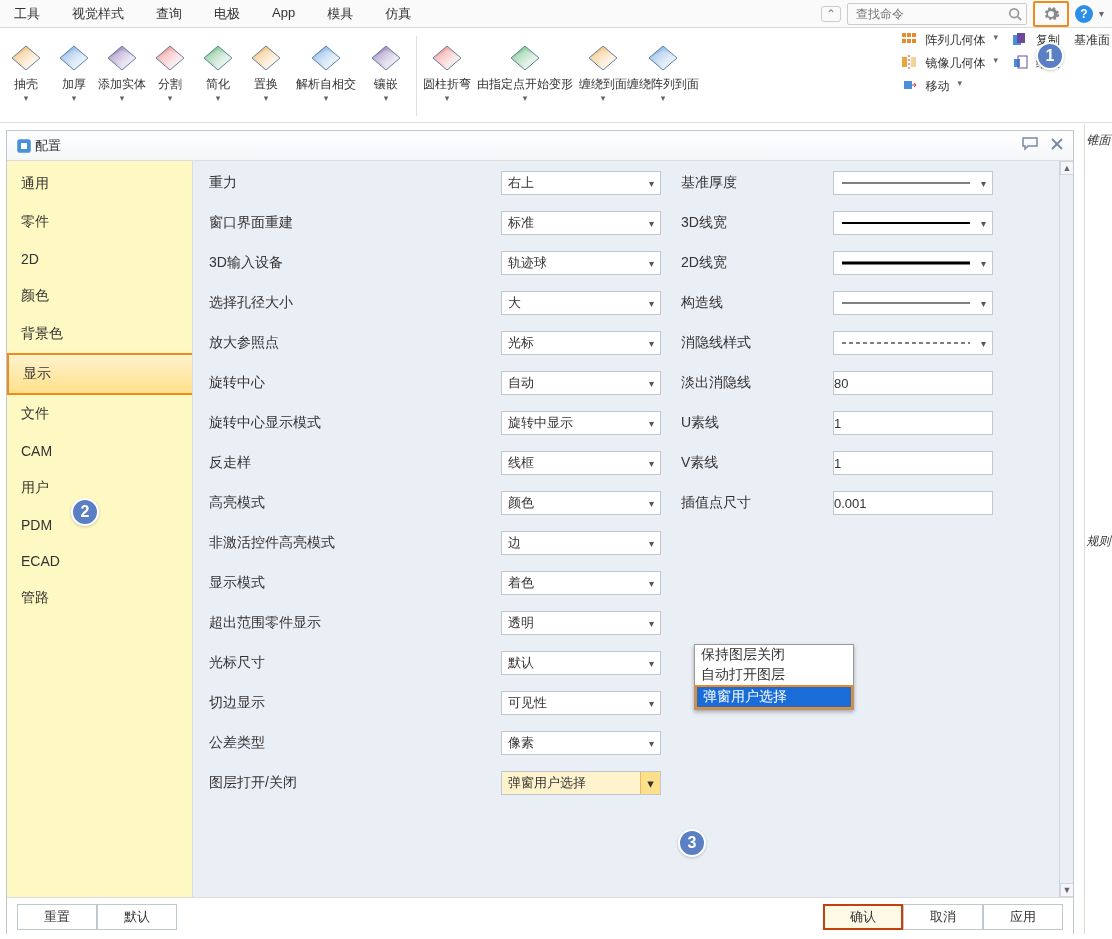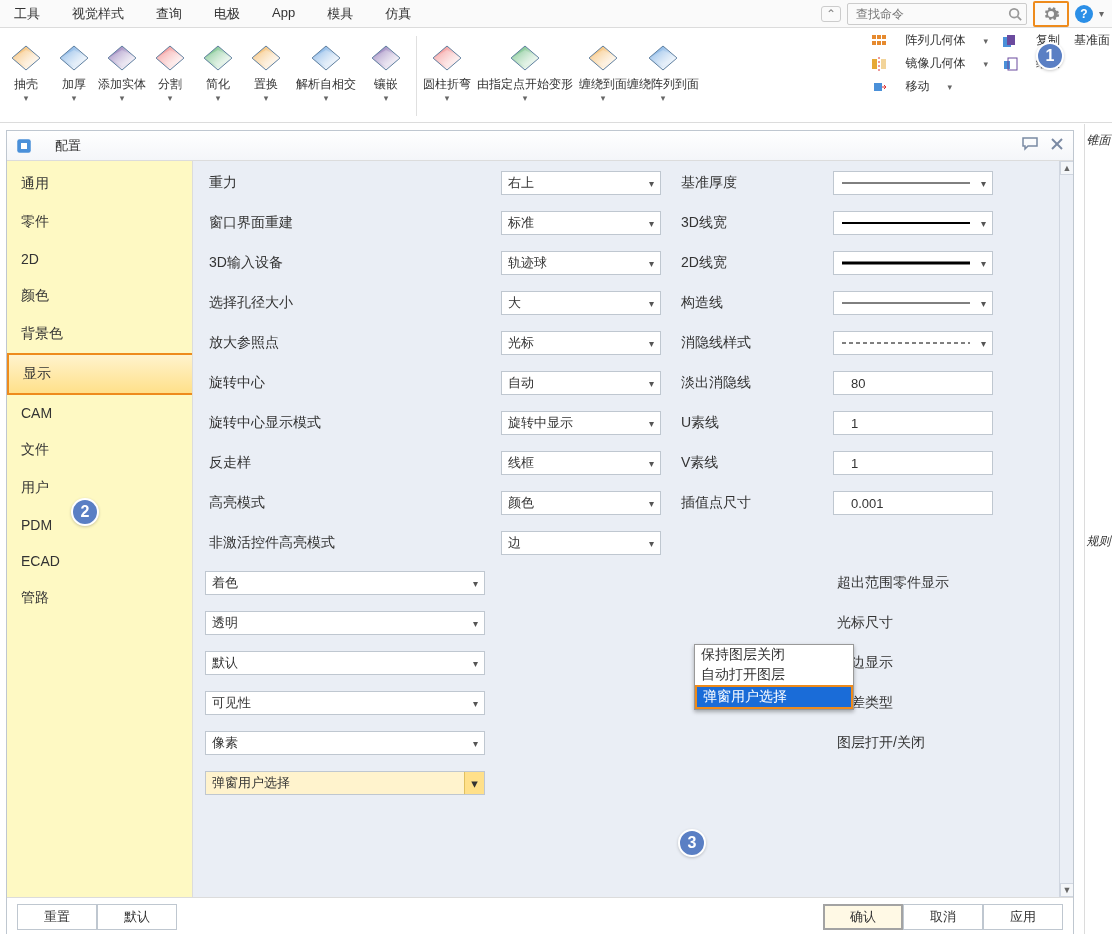--- a/index.html
+++ b/index.html
@@ -21,67 +21,67 @@
   
   .ribbon { height: 95px; display: flex; align-items: flex-start; padding: 4px 2px 0 2px; border-bottom: 1px solid #dcdcdc; background: #fff; position: relative; }
   .ribbon-btn { display: flex; flex-direction: column; align-items: center; width: 48px; padding-top: 2px; cursor: pointer; }
   .ribbon-btn.wide { width: 72px; }
   .ribbon-btn.wider { width: 108px; }
   .ribbon-icon { width: 40px; height: 40px; display: flex; align-items: center; justify-content: center; }
   .ribbon-label { font-size: 12px; color: #333; margin-top: 2px; white-space: nowrap; font-family: Liberation Mono, monospace; }
   .ribbon-sep { width: 1px; height: 80px; background: #e0e0e0; margin: 4px 6px 0; }
   .ribbon-right { position: absolute; right: 2px; top: 4px; display: flex; flex-direction: column; gap: 6px; font-size: 12px; }
   .ribbon-right-row { display: flex; align-items: center; gap: 14px; color: #333; }
-  .rr-item { display: flex; align-items: center; gap: 18px; cursor: pointer; }
+  .rr-item { display: flex; gap: 8px; cursor: pointer; }
   .mini-chev { font-size: 9px; color: #666; }
 
   
   .badge { position: absolute; width: 28px; height: 28px; border-radius: 50%; background: #5a7fc4; color: #fff; display: flex; align-items: center; justify-content: center; font-size: 16px; font-weight: 600; z-index: 50; border: 2px solid #fff; box-shadow: 0 1px 3px rgba(0,0,0,.2); }
 
   
   .dialog { position: absolute; left: 6px; top: 130px; width: 1068px; height: 804px; background: #fff; border: 1px solid #bfc7d0; }
   .dialog-title { height: 30px; display: flex; align-items: center; padding: 0 8px; background: linear-gradient(#fff,#f4f6f9); border-bottom: 1px solid #dcdcdc; justify-content: space-between; }
-  .dialog-title-left { display: flex; align-items: center; gap: 22px; }
+  .dialog-title-left { display: flex; align-items: center; gap: 2px; }
   .dialog-title-icon { width: 18px; height: 18px; }
   .dialog-title-text { font-size: 13px; }
   .dialog-title-right { display: flex; gap: 10px; align-items: center; color: #6a7890; }
   .dialog-title-right span { cursor: pointer; }
 
   .dialog-body { display: flex; height: 736px; }
   .sidebar { width: 186px; border-right: 1px solid #dcdcdc; background: #fef9c3; display: flex; flex-direction: column; padding-top: 4px; }
   .sidebar-item { padding: 10px 14px; cursor: pointer; font-size: 14px; color: #333; position: relative; }
   .sidebar-item.selected { background: linear-gradient(#fff3cd,#ffe08a); border: 2px solid #ee8b1c; border-right: none; }
 
   .settings-pane { flex: 1; background: #eaeef5; overflow: auto; position: relative; }
   .settings-grid { padding: 10px 12px; display: grid; grid-template-columns: 280px 160px 140px 160px; row-gap: 6px; column-gap: 10px; align-items: center; gap: 16px; }
   .lbl { font-size: 14px; color: #333; padding-left: 4px; }
   .combo { position: relative; height: 24px; border: 1px solid #bfc7d0; background: #fff; display: flex; align-items: center; padding-left: 6px; font-size: 13px; cursor: pointer; }
   .combo .caret { position: absolute; right: 6px; top: 6px; font-size: 10px; color: #555; }
   .combo.highlight-btn { background: #fff3cd; }
   .combo.highlight-btn .caret-box { position: absolute; right: 0; top: 0; width: 20px; height: 100%; background: #ffe08a; border-left: 1px solid #e0c060; display: flex; align-items: center; justify-content: center; }
-  .tbox { height: 24px; border: 1px solid #bfc7d0; background: #fff; padding-left: 17px; display: flex; align-items: center; font-size: 13px; }
+  .tbox { height: 24px; border: 1px solid #bfc7d0; background: #fff; padding-left: 0; display: flex; align-items: center; font-size: 13px; }
   .lineprev { height: 24px; border: 1px solid #bfc7d0; background: #fff; position: relative; display: flex; align-items: center; cursor: pointer; }
   .lineprev .caret { position: absolute; right: 6px; top: 6px; font-size: 10px; color: #555; }
   .lineprev .lp { flex: 1; margin: 0 22px 0 8px; }
 
   
   .dropdown-popup { position: absolute; left: 501px; top: 483px; width: 160px; background: #fff; border: 1px solid #999; box-shadow: 0 2px 4px rgba(0,0,0,.3); z-index: 40; }
   .dropdown-popup .opt { padding: 1px 6px; font-size: 14px; cursor: pointer; }
   .dropdown-popup .opt.selected { background: #1a6cd8; color: #fff; border: 2px solid #ee8b1c; }
 
   
   .scroll-ind { position: absolute; right: 0; top: 0; width: 14px; height: 100%; background: #eaeef5; border-left: 1px solid #d0d6e0; }
   .scroll-ind .arrow { width: 14px; height: 14px; display: flex; align-items: center; justify-content: center; font-size: 9px; color: #666; background: #f4f6f9; border: 1px solid #d0d6e0; }
   .scroll-ind .arrow.down { position: absolute; bottom: 0; }
 
   
   .dialog-footer { height: 38px; display: flex; align-items: center; justify-content: space-between; padding: 0 10px; border-top: 1px solid #dcdcdc; background: #fff; }
   .footer-left, .footer-right { display: flex; }
   .btn { min-width: 80px; height: 26px; border: 1px solid #bfc7d0; background: #fff; display: flex; align-items: center; justify-content: center; font-size: 13px; cursor: pointer; }
-  .btn.primary { background: #fff9e5; border: 2px solid #a3a3a3; }
+  .btn.primary { background: #fff9e5; border: 2px solid #c2410c; }
 
   
   .right-glimpse { position: absolute; right: 0; top: 124px; width: 28px; height: 810px; background: #fff; border-left: 1px solid #dcdcdc; display: flex; flex-direction: column; align-items: center; }
   .right-glimpse .gl-item { font-size: 12px; color: #333; padding-top: 8px; height: 401px; font-style: italic;}
 </style>
 </head>
 <body>
 
 <div class="menubar">
   <div class="menubar-left" id="menubar-left">
@@ -396,22 +396,22 @@
   </div>
 
   <div class="dialog-body">
     <div class="sidebar" id="sidebar">
         <div class="sidebar-item">通用</div>
         <div class="sidebar-item">零件</div>
         <div class="sidebar-item">2D</div>
         <div class="sidebar-item">颜色</div>
         <div class="sidebar-item">背景色</div>
         <div class="sidebar-item selected">显示</div>
+        <div class="sidebar-item">文件</div>
         <div class="sidebar-item">CAM</div>
-        <div class="sidebar-item">文件</div>
         <div class="sidebar-item">用户</div>
         <div class="sidebar-item">PDM</div>
         <div class="sidebar-item">ECAD</div>
         <div class="sidebar-item">管路</div>
       </div>
 
     <div class="settings-pane">
       <div class="settings-grid" id="settings-grid">
           <div class="lbl">重力</div>
           <div class="combo">
@@ -501,20 +501,21 @@
           </div>
           <div class="lbl">插值点尺寸</div>
           <div class="tbox">0.001</div>
           <div class="lbl">非激活控件高亮模式</div>
           <div class="combo">
             <span>边</span>
             <span class="caret">▾</span>
           </div>
           <div></div>
           <div></div>
+          <div class="lbl">显示模式</div>
           <div class="combo">
             <span>着色</span>
             <span class="caret">▾</span>
           </div>
           <div></div>
           <div></div>
           <div class="lbl">超出范围零件显示</div>
           <div class="combo">
             <span>透明</span>
             <span class="caret">▾</span>

